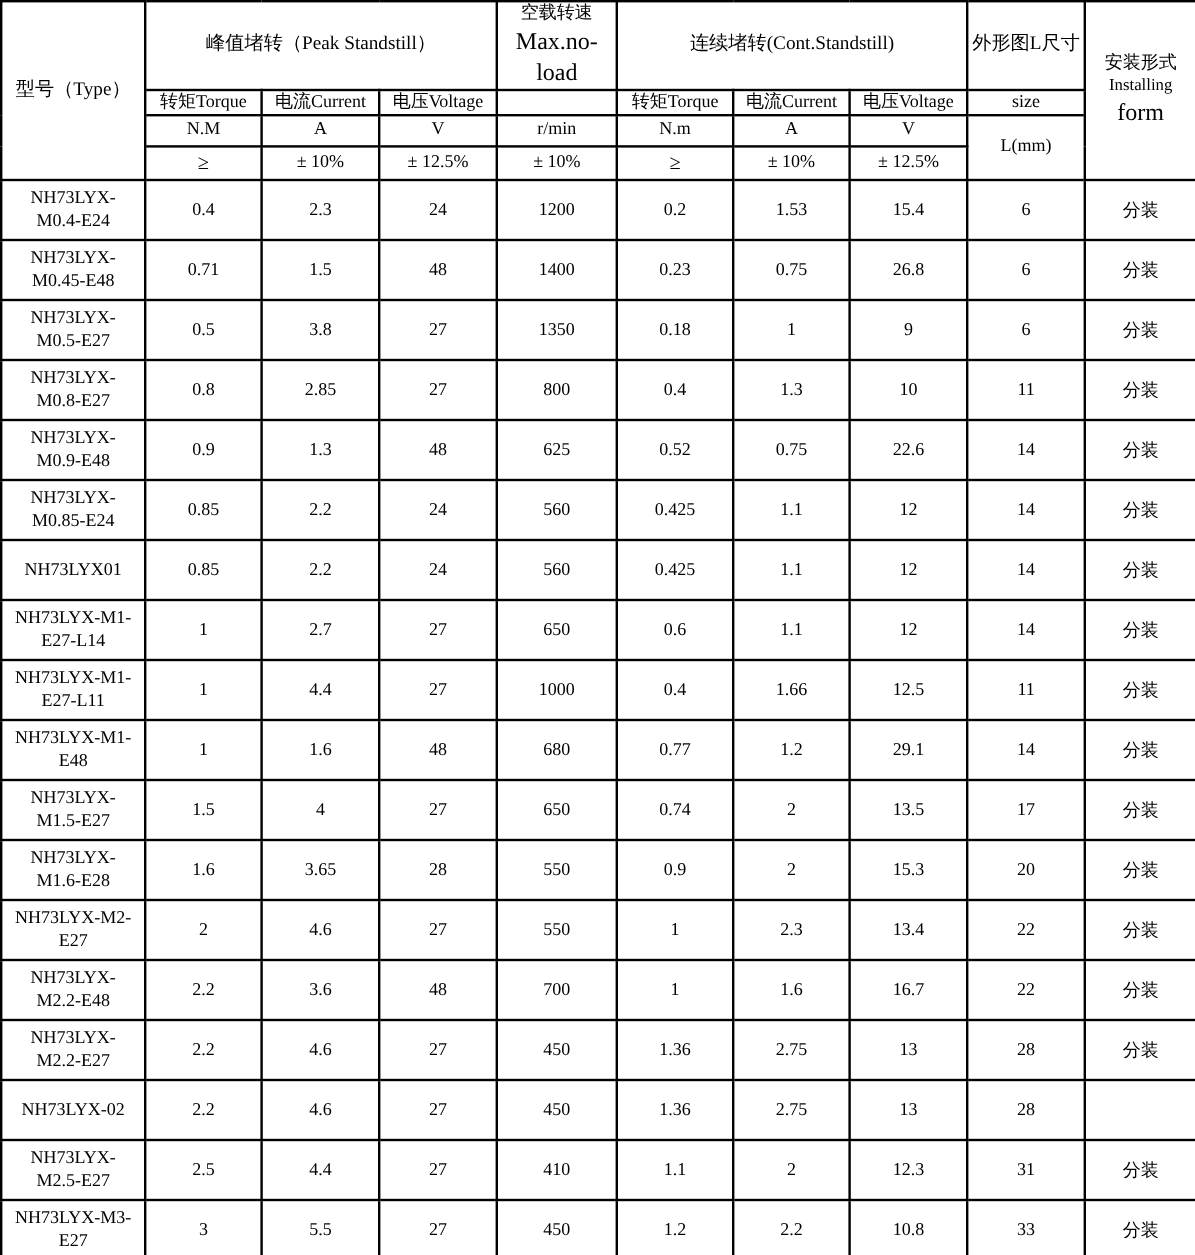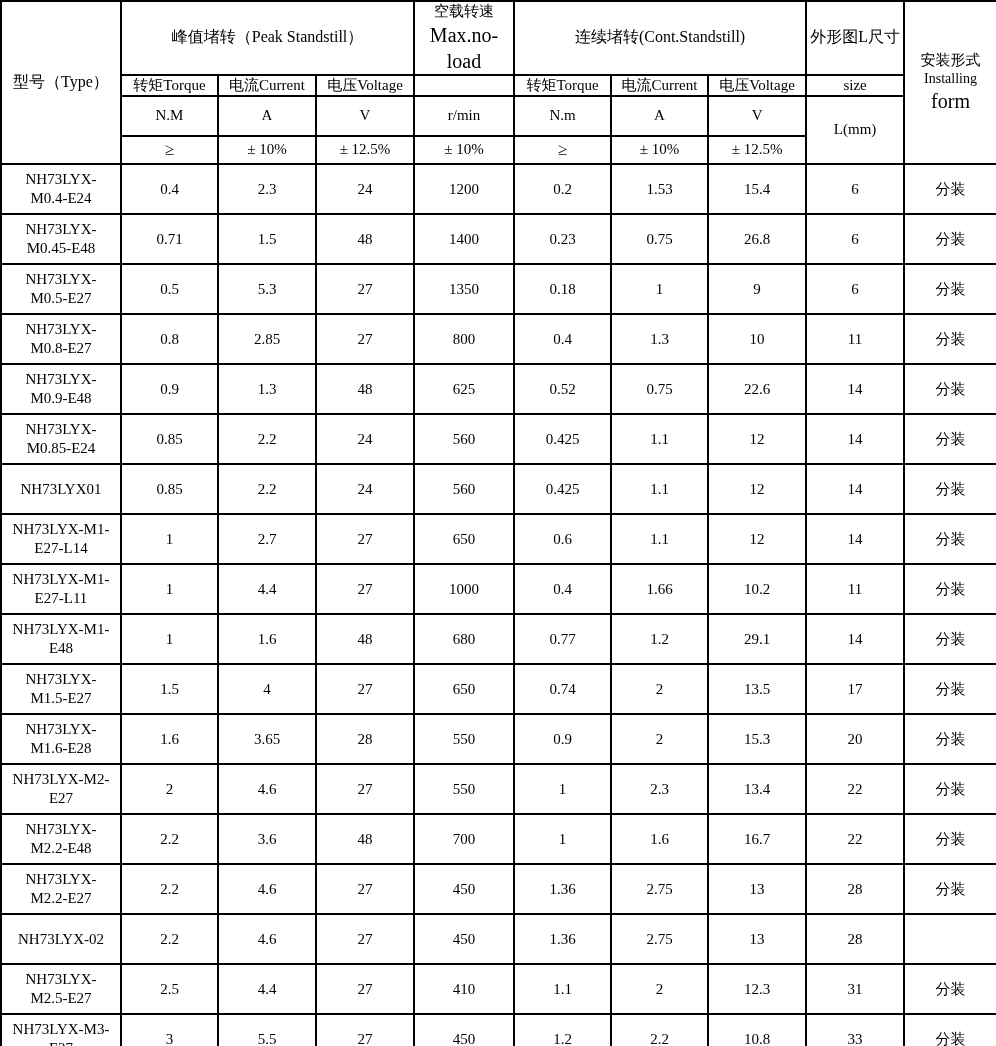--- a/index.html
+++ b/index.html
@@ -20,21 +20,21 @@
     font-weight:normal;
     overflow:hidden;
   }
   thead th { font-size:15px; line-height:1.3; }
   th.group { font-size:16px;margin-left:44px; }
   th.two-line span, th.three-line span { display:block; font-size:20px; }
   th.three-line { font-size:16px; }
   th.three-line .cjk { font-size:16px; }
   tr.h-a { height:47px; }
   tr.h-b { height:16px; }
-  tr.h-c { height:40px; }
+  tr.h-c { height:26px; }
   tr.h-d { height:28px; }
   th.ge { font-size:17px; }
   tbody td { font-size:15px; height:48px; }
   td.model { white-space:pre-line; line-height:1.25; }
 </style>
 </head>
 <body>
 
 <div class="sheet">
   <table>
@@ -120,21 +120,21 @@
           <td>0.23</td>
           <td>0.75</td>
           <td>26.8</td>
           <td>6</td>
           <td>分装</td>
         </tr>
         <tr>
           <td class="model">NH73LYX-
 M0.5-E27</td>
           <td>0.5</td>
-          <td>5.3</td>
+          <td>3.8</td>
           <td>27</td>
           <td>1350</td>
           <td>0.18</td>
           <td>1</td>
           <td>9</td>
           <td>6</td>
           <td>分装</td>
         </tr>
         <tr>
           <td class="model">NH73LYX-
@@ -202,21 +202,21 @@
         </tr>
         <tr>
           <td class="model">NH73LYX-M1-
 E27-L11</td>
           <td>1</td>
           <td>4.4</td>
           <td>27</td>
           <td>1000</td>
           <td>0.4</td>
           <td>1.66</td>
-          <td>10.2</td>
+          <td>12.5</td>
           <td>11</td>
           <td>分装</td>
         </tr>
         <tr>
           <td class="model">NH73LYX-M1-
 E48</td>
           <td>1</td>
           <td>1.6</td>
           <td>48</td>
           <td>680</td>

